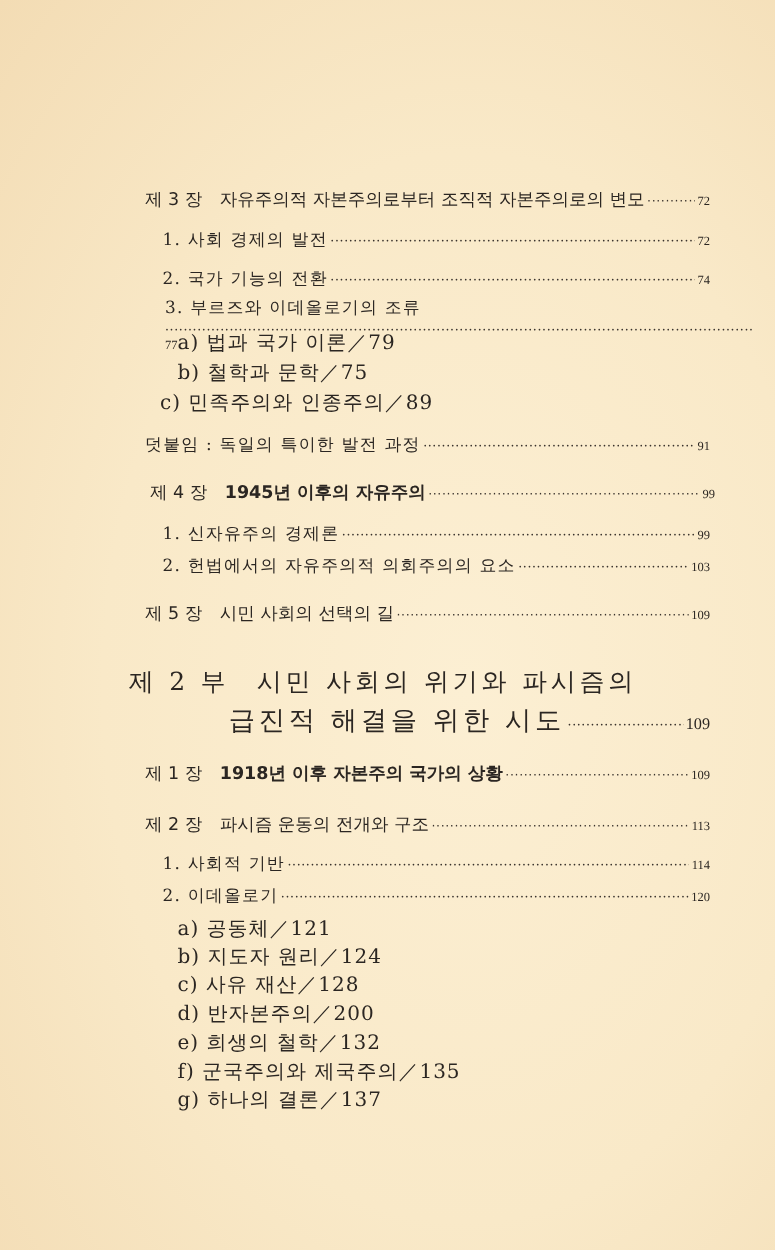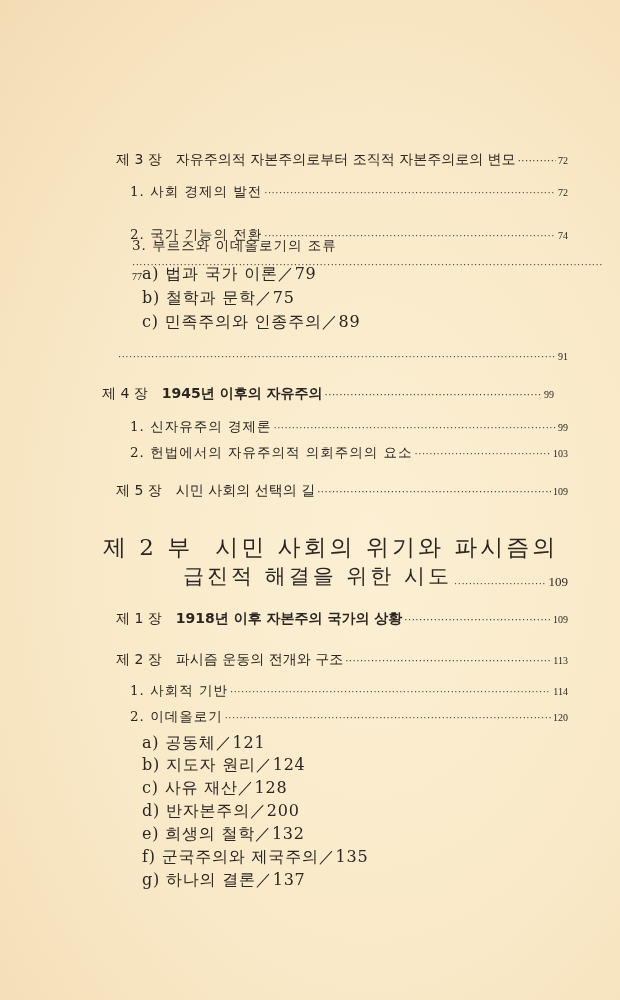--- a/index.html
+++ b/index.html
@@ -33,60 +33,61 @@
   .chapter .num { font-weight: normal; margin-right: 14px; }
   .chapter .title-bold { font-weight: bold; }
   .section .label, .appendix .label { font-family: "DejaVu Serif", serif; font-size: 13.5px; letter-spacing: 1px; }
   .sub {
     position: absolute; white-space: nowrap;
     font-size: 16px; letter-spacing: 0.8px;
   }
   .part-line {
     position: absolute; white-space: nowrap;
     font-family: "DejaVu Serif", serif;
-    font-size: 23px; letter-spacing: 3px; font-weight: normal;
+    font-size: 20px; letter-spacing: 3px; font-weight: normal;
   }
 </style>
 </head>
 <body>
 
 <div class="toc">
 
   <div class="row chapter" style="left:116px; width:452px; top:151px;">
     <span class="label"><span class="num">제 3 장</span><span>자유주의적 자본주의로부터 조직적 자본주의로의 변모</span></span>
     <span class="leader"></span>
     <span class="page">72</span>
   </div>
 
   <div class="row section" style="left:130px; width:438px; top:183px;">
     <span class="label">1. 사회 경제의 발전</span>
     <span class="leader"></span>
     <span class="page">72</span>
   </div>
-  <div class="row section" style="left:130px; width:438px; top:226px;">
+  <div class="row section" style="left:130px; width:438px; top:214px;">
     <span class="label">2. 국가 기능의 전환</span>
     <span class="leader"></span>
     <span class="page">74</span>
   </div>
   <div class="row section" style="left:130px; width:438px; top:237px;flex-direction:column;">
     <span class="label">3. 부르즈와 이데올로기의 조류</span>
     <span class="leader"></span>
     <span class="page">77</span>
   </div>
 
   <div class="sub" style="left:142px; top:264px;">a) 법과 국가 이론／79</div>
   <div class="sub" style="left:142px; top:288px;">b) 철학과 문학／75</div>
-  <div class="sub" style="left:142px; top:312px;">c) 민족주의와 인종주의／89</div>
+  <div class="sub" style="left:128px; top:312px;">c) 민족주의와 인종주의／89</div>
 
   <div class="row appendix" style="left:116px; width:452px; top:347px;">
+    <span class="label">덧붙임 : 독일의 특이한 발전 과정</span>
     <span class="leader"></span>
     <span class="page">91</span>
   </div>
 
-  <div class="row chapter" style="left:102px; width:452px; top:385px;">
+  <div class="row chapter" style="left:120px; width:452px; top:385px;">
     <span class="label"><span class="num">제 4 장</span><span class="title-bold">1945년 이후의 자유주의</span></span>
     <span class="leader"></span>
     <span class="page">99</span>
   </div>
   <div class="row section" style="left:130px; width:438px; top:418px;">
     <span class="label">1. 신자유주의 경제론</span>
     <span class="leader"></span>
     <span class="page">99</span>
   </div>
   <div class="row section" style="left:130px; width:438px; top:444px;">
@@ -97,21 +98,21 @@
 
   <div class="row chapter" style="left:116px; width:452px; top:482px;justify-content:space-between;">
     <span class="label"><span class="num">제 5 장</span><span>시민 사회의 선택의 길</span></span>
     <span class="leader"></span>
     <span class="page">109</span>
   </div>
 
   <div class="part-line" style="left:103px; top:532px;">
     <span style="margin-right:22px;">제 2 부</span><span>시민 사회의 위기와 파시즘의</span>
   </div>
-  <div class="row" style="left:183px; width:385px; top:562px;align-items:flex-end;">
+  <div class="row" style="left:183px; width:385px; top:562px;">
     <span class="label" style="font-size:21px; letter-spacing:3px;">급진적 해결을 위한 시도</span>
     <span class="leader"></span>
     <span class="page" style="font-size:13px;">109</span>
   </div>
 
   <div class="row chapter" style="left:116px; width:452px; top:610px;">
     <span class="label"><span class="num">제 1 장</span><span class="title-bold">1918년 이후 자본주의 국가의 상황</span></span>
     <span class="leader"></span>
     <span class="page">109</span>
   </div>

